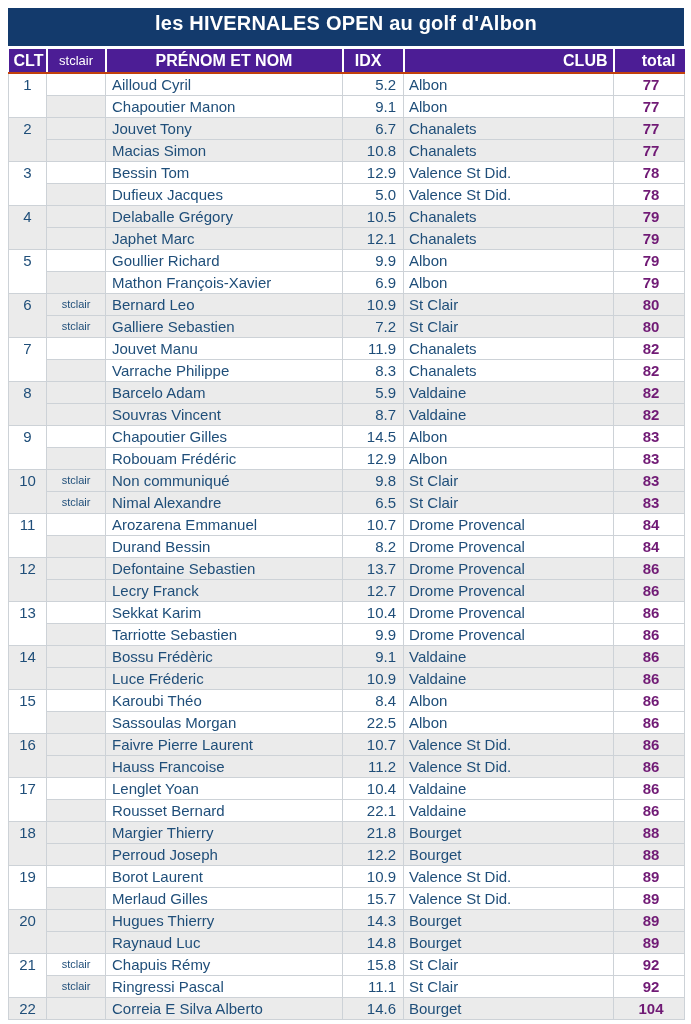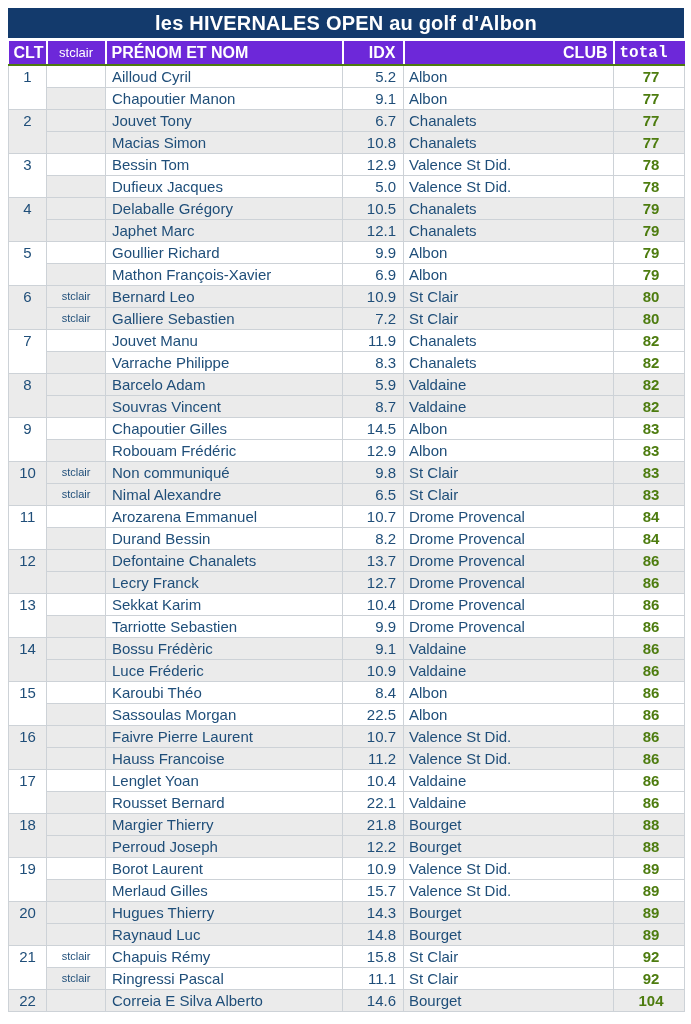--- a/index.html
+++ b/index.html
@@ -5,50 +5,50 @@
   html,body { margin:0; padding:0; background:#ffffff; }
   body { font-family:"Liberation Sans", sans-serif; }
   .page { width:676px; margin:8px 0 0 8px; }
 
   .title-bar {
     background:#133A6C;
     color:#ffffff;
     font-weight:bold;
     font-size:20px;
     text-align:center;
-    height:30px;
+    height:38px;
     line-height:30px;
     margin-bottom:3px;
     letter-spacing:0.2px;
   }
 
   table.results {
     border-collapse:collapse;
     table-layout:fixed;
     width:676px;
   }
 
   thead th {
-    background:#6d28d9;
+    background:#4c1d95;
     color:#ffffff;
     font-size:16px;
     font-weight:bold;
     height:23px;
     padding:0 5px;
     border-left:2px solid #ffffff;
-    border-bottom:2px solid #4d7c0f;
+    border-bottom:2px solid #c2410c;
     white-space:nowrap;
     overflow:hidden;
   }
   th.h-clt    { text-align:center; border-left:none; }
   th.h-stclair{ font-weight:normal; font-size:13px; text-align:center; }
-  th.h-name   { text-align:left; }
-  th.h-idx    { text-align:right; padding-right:7px; }
+  th.h-name   { text-align:center; }
+  th.h-idx    { text-align:right; padding-right:21px; }
   th.h-club   { text-align:right; }
-  th.h-total  { text-align:right; padding-right:21px;font-family:Liberation Mono, monospace; }
+  th.h-total  { text-align:right; padding-right:9px; }
 
   tbody td {
     height:21px;
     line-height:21px;
     font-size:15px;
     color:#1F4E79;
     border:1px solid #CDD2D7;
     padding:0 5px;
     white-space:nowrap;
     overflow:hidden;
@@ -67,21 +67,21 @@
     text-align:center;
     padding:0 2px;
   }
   td.name { padding-left:6px; }
   td.idx  { text-align:right; padding-right:7px; }
   td.club { padding-left:5px;margin-left:40px; }
   td.total {
     text-align:center;
     padding-left:9px;
     font-weight:bold;
-    color:#4d7c0f;
+    color:#701a75;
   }
 </style>
 </head>
 <body>
 
 <div class="page">
 
   <div class="title-bar">
     <span>les HIVERNALES OPEN au golf d'Albon</span>
   </div>
@@ -268,21 +268,21 @@
         <tr>
           <td class="stclair-cell gray"></td>
           <td class="name">Durand Bessin</td>
           <td class="idx">8.2</td>
           <td class="club">Drome Provencal</td>
           <td class="total">84</td>
         </tr>
         <tr class="shaded">
           <td rowspan="2" class="clt">12</td>
           <td class="stclair-cell"></td>
-          <td class="name">Defontaine Chanalets</td>
+          <td class="name">Defontaine Sebastien</td>
           <td class="idx">13.7</td>
           <td class="club">Drome Provencal</td>
           <td class="total">86</td>
         </tr>
         <tr class="shaded">
           <td class="stclair-cell gray"></td>
           <td class="name">Lecry Franck</td>
           <td class="idx">12.7</td>
           <td class="club">Drome Provencal</td>
           <td class="total">86</td>

